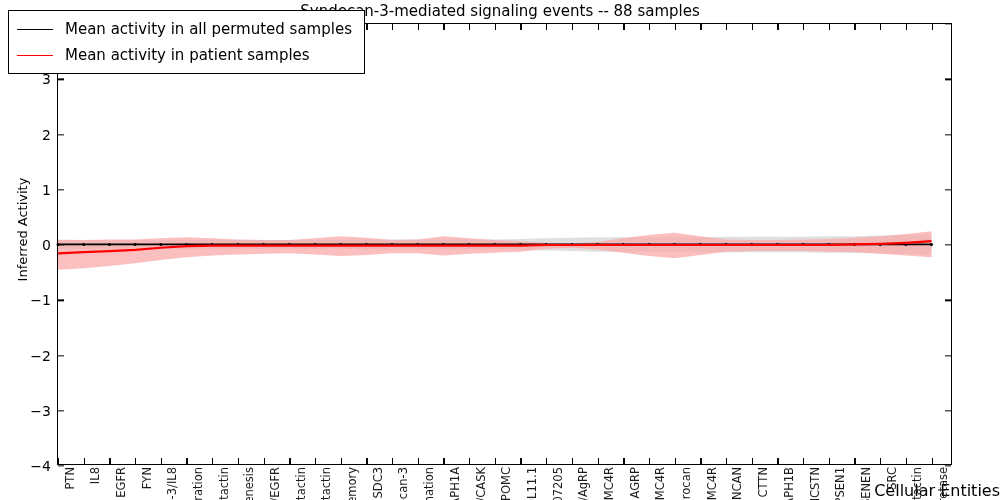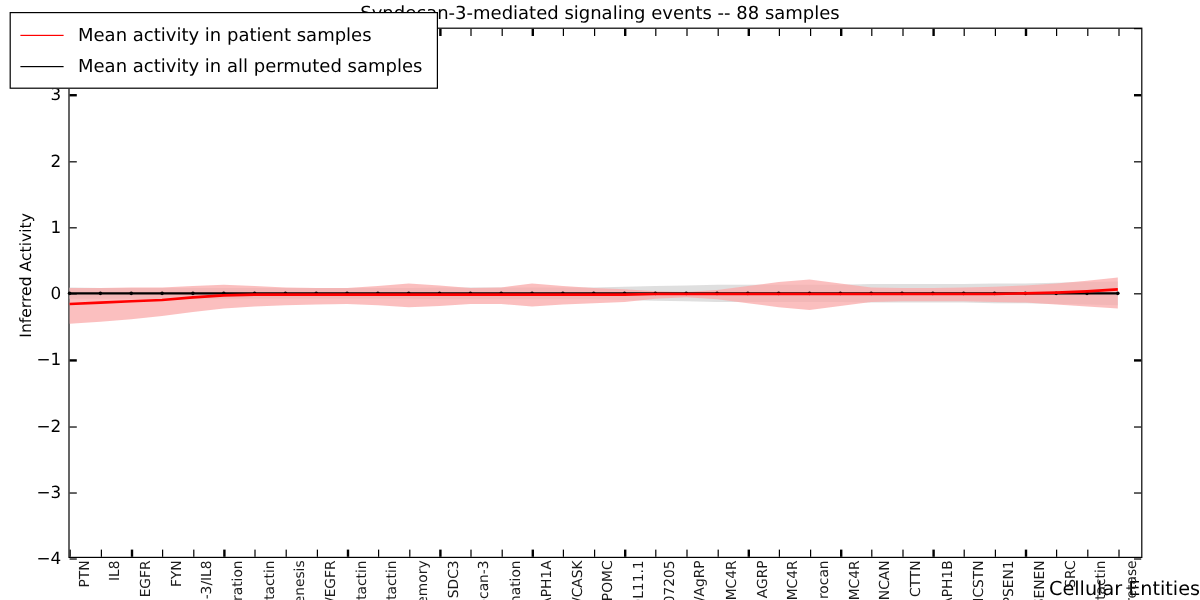--- a/index.html
+++ b/index.html
@@ -217,22 +217,22 @@
         <div class="xtickmark t" style="left: 847.828px;"></div>
         <div class="xtlabel" style="left: 852.328px;">Src/Cortactin</div>
         <div class="xtickmark" style="left: 873.52px;"></div>
         <div class="xtickmark t" style="left: 873.52px;"></div>
         <div class="xtlabel" style="left: 878.02px;">Gamma Secretase</div>
       </div>
   </div>
 
   <div class="legend">
     <div class="legrow">
+      <span class="legline"></span>
+      <span class="legtxt">Mean activity in all permuted samples</span>
+    </div>
+    <div class="legrow">
       <span class="legline red"></span>
       <span class="legtxt">Mean activity in patient samples</span>
     </div>
-    <div class="legrow">
-      <span class="legline"></span>
-      <span class="legtxt">Mean activity in all permuted samples</span>
-    </div>
   </div>
 
 </div>
 
 </body></html>

